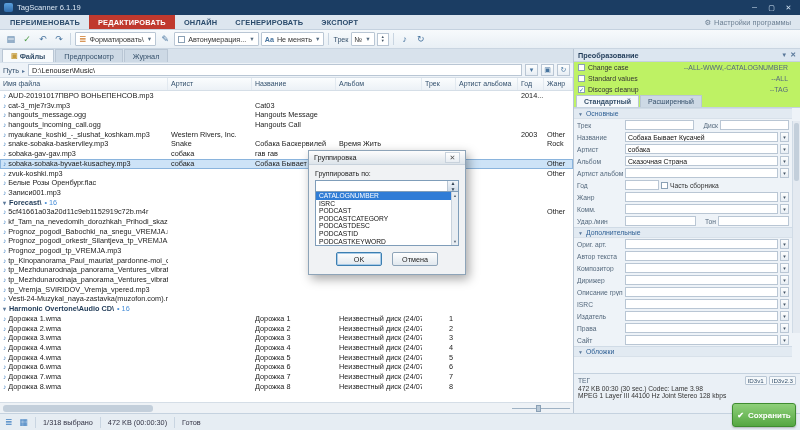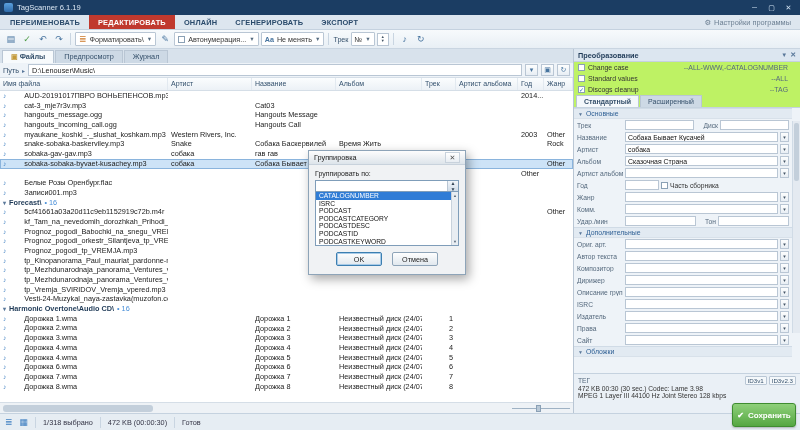--- a/index.html
+++ b/index.html
@@ -27,36 +27,36 @@
   .tb-icon.orange{color:#cd7a2a;}
   .tb-combo{height:14px;background:#fff;border:1px solid #b9c6d4;border-radius:1px;display:flex;align-items:center;padding:0 3px;gap:3px;color:#333;white-space:nowrap;}
   .tb-combo .arrow{color:#556b80;font-size:5.5px;}
   .tb-sep{width:1px;height:12px;background:#c9d5e1;margin:0 2px;flex:none;}
   .cb{width:7px;height:7px;border:1px solid #8aa0b5;background:#fff;display:flex;align-items:center;justify-content:center;font-size:6px;color:#2a6db5;flex:none;}
   .spin{width:12px;height:13px;border:1px solid #b9c6d4;background:#fff;display:flex;flex-direction:column;align-items:center;justify-content:center;font-size:4px;color:#456;line-height:4px;}
 
   
   .main{flex:1;display:flex;min-height:0;}
   .left{width:574px;flex:none;display:flex;flex-direction:column;background:#fff;border-right:1px solid #b9c6d4;}
-  .left-tabs{height:14px;background:#d8e2ec;display:flex;align-items:center;padding-left:2px;gap:1px;flex:none;}
+  .left-tabs{height:14px;background:#d8e2ec;display:flex;align-items:flex-start;padding-left:2px;gap:1px;flex:none;}
   .ltab{height:13px;display:flex;align-items:center;gap:2px;padding:0 8px;font-size:7.3px;color:#35506b;background:#cdd9e5;border:1px solid #b9c6d4;border-bottom:none;}
   .ltab.active{background:#f7fafc;font-weight:bold;}
   .ltab .ico{color:#c49a3a;font-size:7px;}
   .path-row{height:15px;display:flex;align-items:center;background:#eef3f8;border-bottom:1px solid #d5dee7;padding:0 3px;gap:3px;font-size:7.3px;color:#35506b;flex:none;}
   .path-input{flex:1;height:12px;background:#fff;border:1px solid #b9c6d4;padding:0 3px;display:flex;align-items:center;color:#222;}
   .mini-btn{width:13px;height:12px;border:1px solid #b9c6d4;background:linear-gradient(#fdfefe,#e8eef4);display:flex;align-items:center;justify-content:center;color:#47749f;font-size:7px;flex:none;}
 
   .grid-cols{display:grid;grid-template-columns:168px 84px 84px 86px 34px 62px 26px 1fr;}
   .thead{height:13px;background:linear-gradient(#fbfdfe,#ecf1f6);border-bottom:1px solid #d5dee7;font-size:7px;color:#33506d;flex:none;}
   .thead>div{padding:0 3px;line-height:12px;border-right:1px solid #e2e9f0;overflow:hidden;white-space:nowrap;}
   .rows{flex:1;overflow:hidden;font-size:7.3px;min-height:0;}
   .frow{height:9.7px;line-height:9.7px;cursor:default;}
   .frow>div{padding:0 3px;overflow:hidden;white-space:nowrap;}
   .frow.selected{background:#cde3f7;outline:1px solid #8ab4dd;outline-offset:-1px;}
-  .name-cell{display:flex;align-items:flex-end;gap:18px;}
+  .name-cell{display:flex;align-items:flex-start;gap:2px;}
   .file-ico{color:#3f7fc1;font-size:6.5px;flex:none;}
   .grow{height:9.7px;display:flex;align-items:center;gap:3px;padding-left:3px;font-weight:bold;color:#1f3a57;font-size:7.3px;}
   .grow .tri{color:#5a789a;font-size:6px;}
   .grow .count{color:#4a90d9;font-weight:normal;}
   .hscroll{height:11px;background:#eef2f6;border-top:1px solid #d5dee7;display:flex;align-items:center;padding:0 3px;gap:6px;flex:none;}
   .hthumb{width:150px;height:7px;background:#c3cfdb;border-radius:3px;}
   .zoom-slider{margin-left:auto;width:58px;height:7px;display:flex;align-items:center;position:relative;}
   .zoom-slider .track{width:100%;height:1px;background:#9fb2c4;}
   .zoom-slider .handle{position:absolute;left:24px;width:5px;height:7px;background:#b9c8d6;border:1px solid #8aa0b5;}
 
@@ -318,20 +318,24 @@
     <div>собака</div>
     <div>Собака Бывает Кусачей</div>
     <div>Сказочная Страна</div>
     <div style="text-align:right;"></div>
     <div></div>
     <div></div>
     <div>Other</div>
   </div>
 
   <div class="frow grid-cols">
+    <div class="name-cell">
+              <span class="file-ico">♪</span>
+              <span>zvuk-koshki.mp3</span>
+            </div>
     <div></div>
     <div></div>
     <div></div>
     <div style="text-align:right;"></div>
     <div></div>
     <div></div>
     <div>Other</div>
   </div>
 
   <div class="frow grid-cols">

